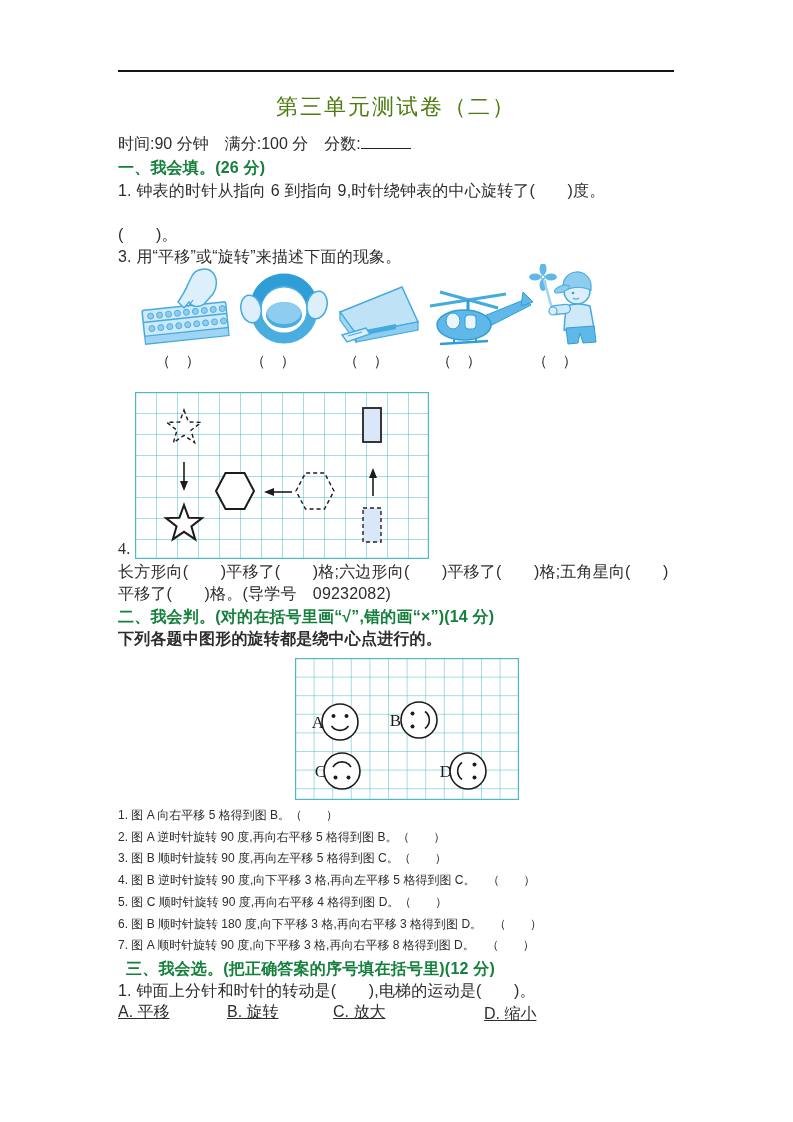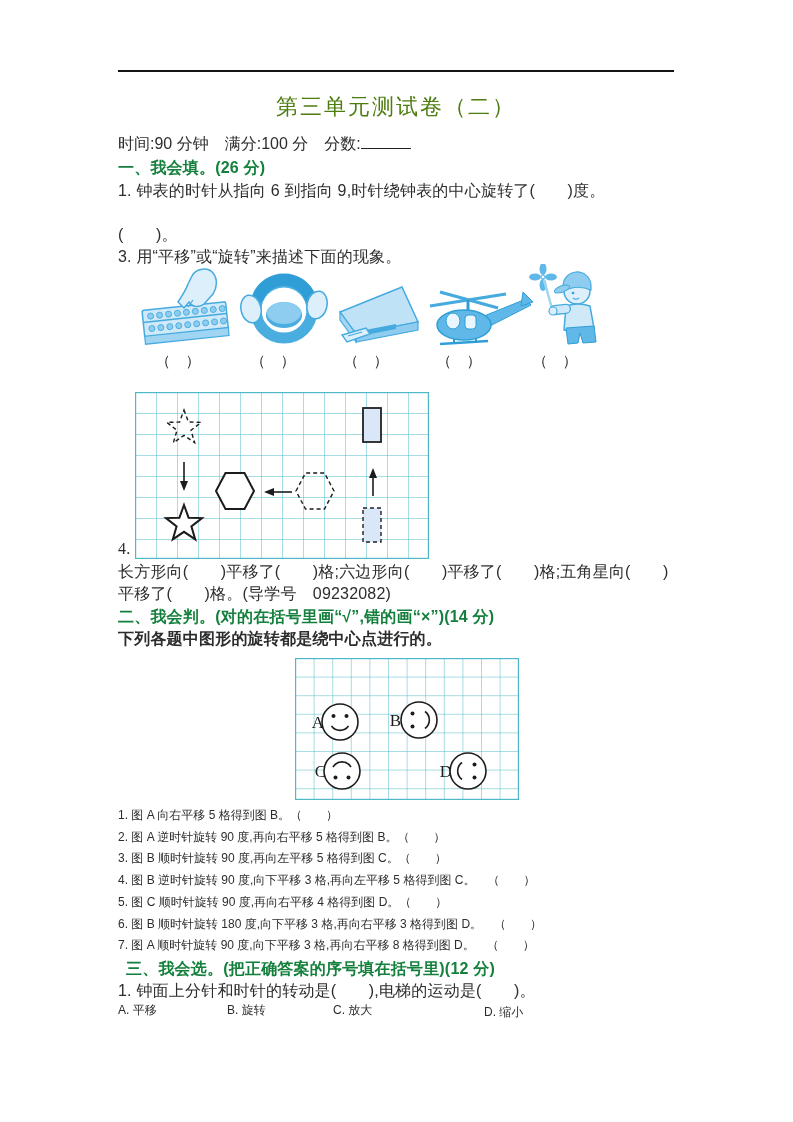--- a/index.html
+++ b/index.html
@@ -10,21 +10,21 @@
   .head{font-weight:bold;color:#15803d;}
   .rule{border-top:2px solid #141414;}
   .title{font-family:"Liberation Serif",serif;font-size:22px;letter-spacing:2px;
          color:#4d7c0f;text-align:center;font-weight:500;white-space:nowrap;}
   .meta{font-size:16px;text-align:left;white-space:nowrap;}
   .blankline{display:inline-block;width:50px;height:14px;border-bottom:1.6px solid #222;}
   .serif{font-family:"Liberation Serif",serif;}
   .parenb{font-size:15px;transform:translateX(-50%);white-space:nowrap;}
   .glabel{font-family:"Liberation Serif",serif;font-size:17px;fill:#1b1b1b;}
   .qline{font-size:12px;line-height:21.7px;white-space:nowrap;}
-  .opt{font-size:12px;white-space:nowrap;}
+  .opt{font-size:16px;white-space:nowrap;text-decoration:underline;}
 </style>
 </head>
 <body>
 
 <div class="page">
 
   <div class="abs rule" style="left:118px;top:70px;width:556px;"></div>
 
   <div class="abs title" style="left:118px;top:92px;width:556px;">第三单元测试卷（二）</div>
 

